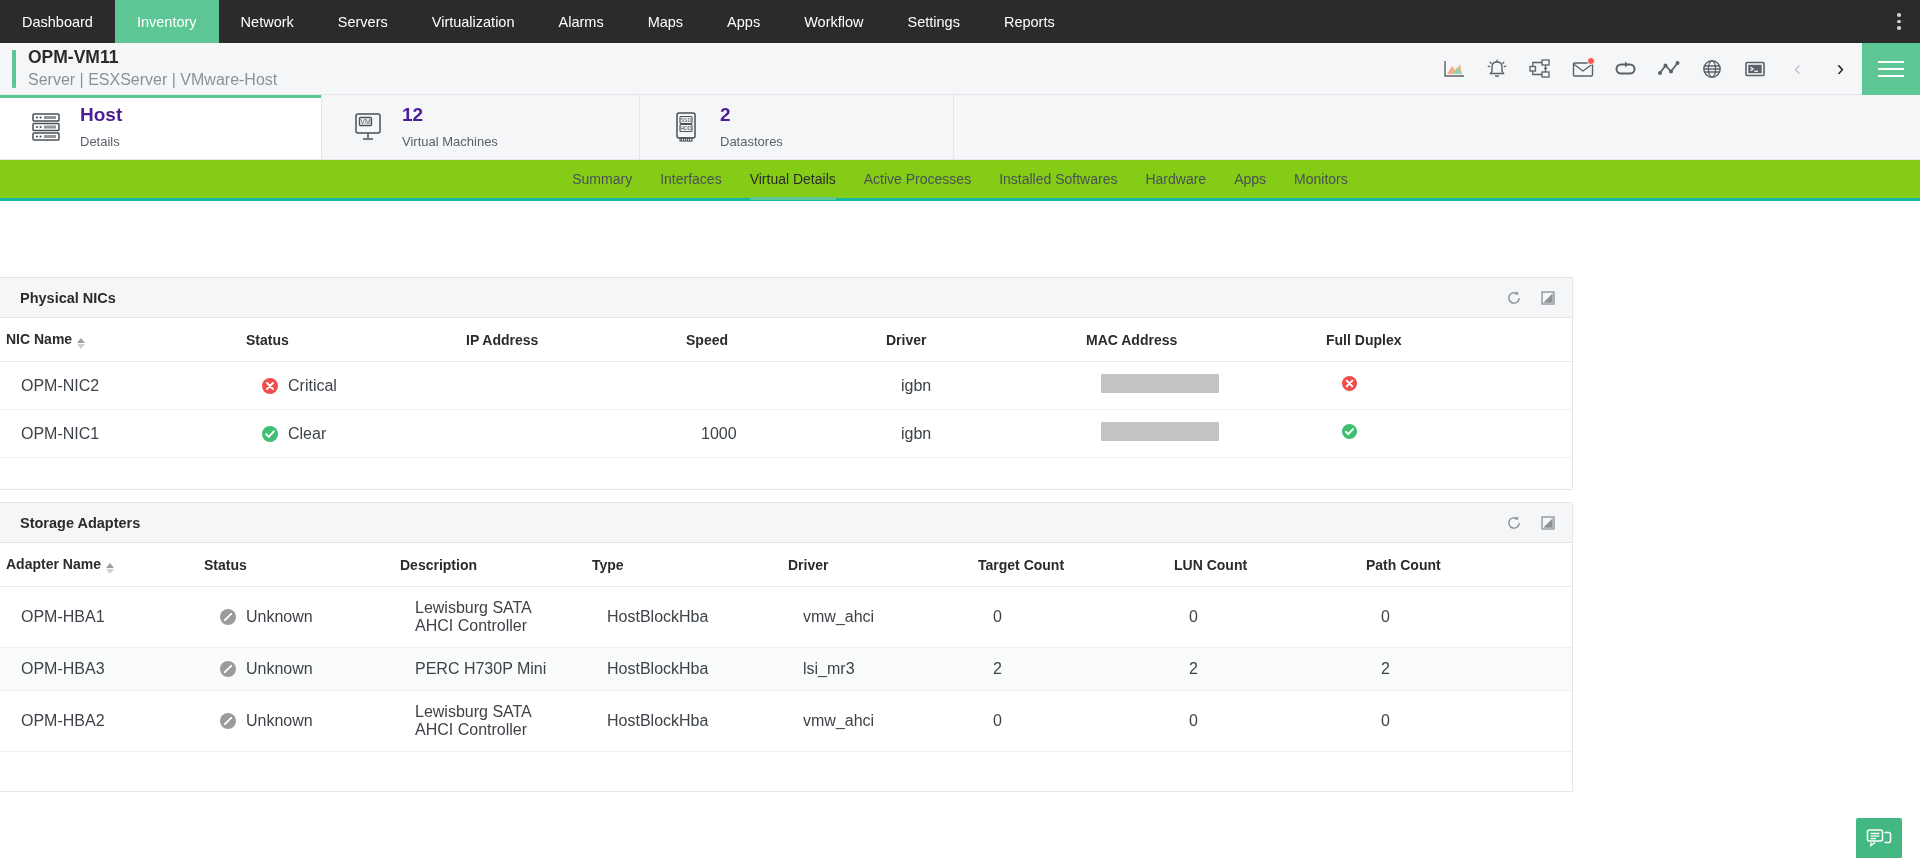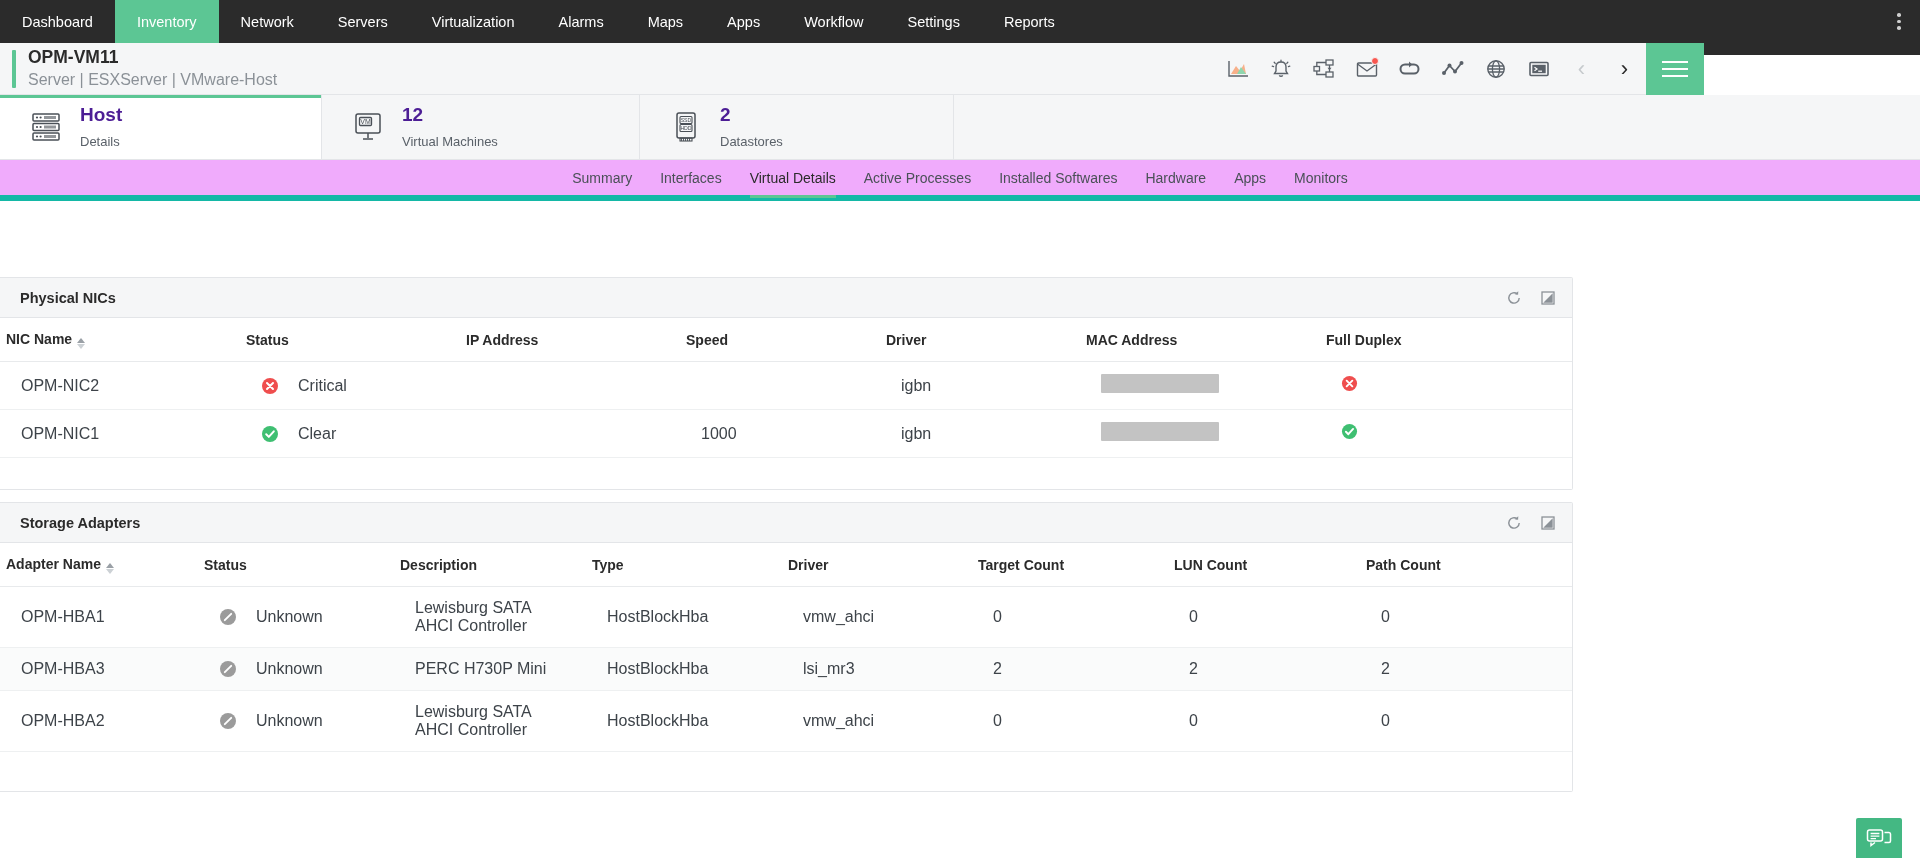--- a/index.html
+++ b/index.html
@@ -30,21 +30,21 @@
   .nav-item.active { background: #5cc694; color: #ffffff; }
   .nav-spacer { flex: 1; }
   .nav-kebab {
     display: flex; flex-direction: column; align-items: center; justify-content: center;
     gap: 3px; width: 42px; height: 43px; cursor: pointer;
   }
   .nav-kebab i { display: block; width: 3.5px; height: 3.5px; border-radius: 50%; background: #cfcfcf; }
 
   
   .device-header {
-    position: absolute; top: 43px; left: 0; width: 1704px; height: 52px;
+    position: absolute; top: 43px; left: 0; width: 1920px; height: 52px;
     background: #f5f6f7; border-bottom: 1px solid #e3e5e8;
     display: flex; align-items: center;
   }
   .green-accent { width: 4px; height: 38px; background: #5cc694; margin-left: 12px; border-radius: 1px; }
   .device-titles { margin-left: 12px; display: flex; flex-direction: column; justify-content: center; }
   .device-name { font-size: 17.5px; font-weight: bold; color: #2b2b2b; line-height: 1.25; }
   .device-meta { font-size: 16px; color: #8b9197; line-height: 1.3; margin-top: 1px; }
   .header-tools { margin-left: auto; display: flex; align-items: center; height: 52px; }
   .tool-icon {
     width: 43px; height: 52px; display: flex; align-items: center; justify-content: center;
@@ -85,21 +85,21 @@
   .sum-card:nth-child(3) { width: 314px; }
   .card-icon { width: 40px; display: flex; align-items: center; justify-content: center; color: #4a5057; }
   .card-texts { display: flex; flex-direction: column; justify-content: center; }
   .card-primary { font-size: 19px; font-weight: bold; color: #4c1d95; line-height: 1.25; }
   .card-secondary { font-size: 13px; color: #5a6169; line-height: 1.3; margin-top: 8px; }
   .card-strip-rest { flex: 1; background: #f5f6f7; border-bottom: none; }
 
   
   .tabbar {
     position: absolute; top: 160px; left: 0; width: 1920px; height: 41px;
-    background: #f0abfc; border-bottom: 6px solid #14b8a6;
+    background: #84cc16; border-bottom: 3px solid #14b8a6;
     display: flex; align-items: center; justify-content: center; gap: 0;
   }
   .tab {
     font-size: 14px; color: #4a5057; padding: 0 14px; height: 41px;
     display: flex; align-items: center; cursor: pointer; position: relative; white-space: nowrap;
   }
   .tab.active { color: #2b2b2b; }
   .tab.active::after {
     content: ""; position: absolute; left: 14px; right: 14px; bottom: 0; height: 3px; background: #5cc694;
   }
@@ -131,21 +131,21 @@
     font-size: 16px; color: #3d4349; padding: 12px 21px;
     border-bottom: 1px solid #eef0f1; vertical-align: middle;
   }
   table.grid tbody tr.alt { background: #fafbfb; }
   table.grid tbody tr:last-child td { border-bottom: 1px solid #eef0f1; }
   .sort-arrows { display: inline-flex; flex-direction: column; gap: 1px; margin-left: 5px; vertical-align: 1px; }
   .sort-arrows span { display: block; width: 0; height: 0; border-left: 4px solid transparent; border-right: 4px solid transparent; }
   .sort-arrows .up { border-bottom: 5px solid #9aa0a6; }
   .sort-arrows .dn { border-top: 5px solid #ccd1d5; }
 
-  .status-cell { display: flex; align-items: flex-start; gap: 19px; }
+  .status-cell { display: flex; align-items: flex-start; gap: 9px; }
   .st-icon { width: 18px; height: 18px; flex: none; }
   .mac-redact { display: inline-block; width: 118px; height: 19px; background: #c3c3c3; border-radius: 1px; }
 
   
   td.first, th.first { padding-left: 20px; }
 
   
   .chat-fab {
     position: absolute; right: 18px; bottom: 0px; width: 46px; height: 40px;
     background: #44b883; display: flex; align-items: center; justify-content: center;

